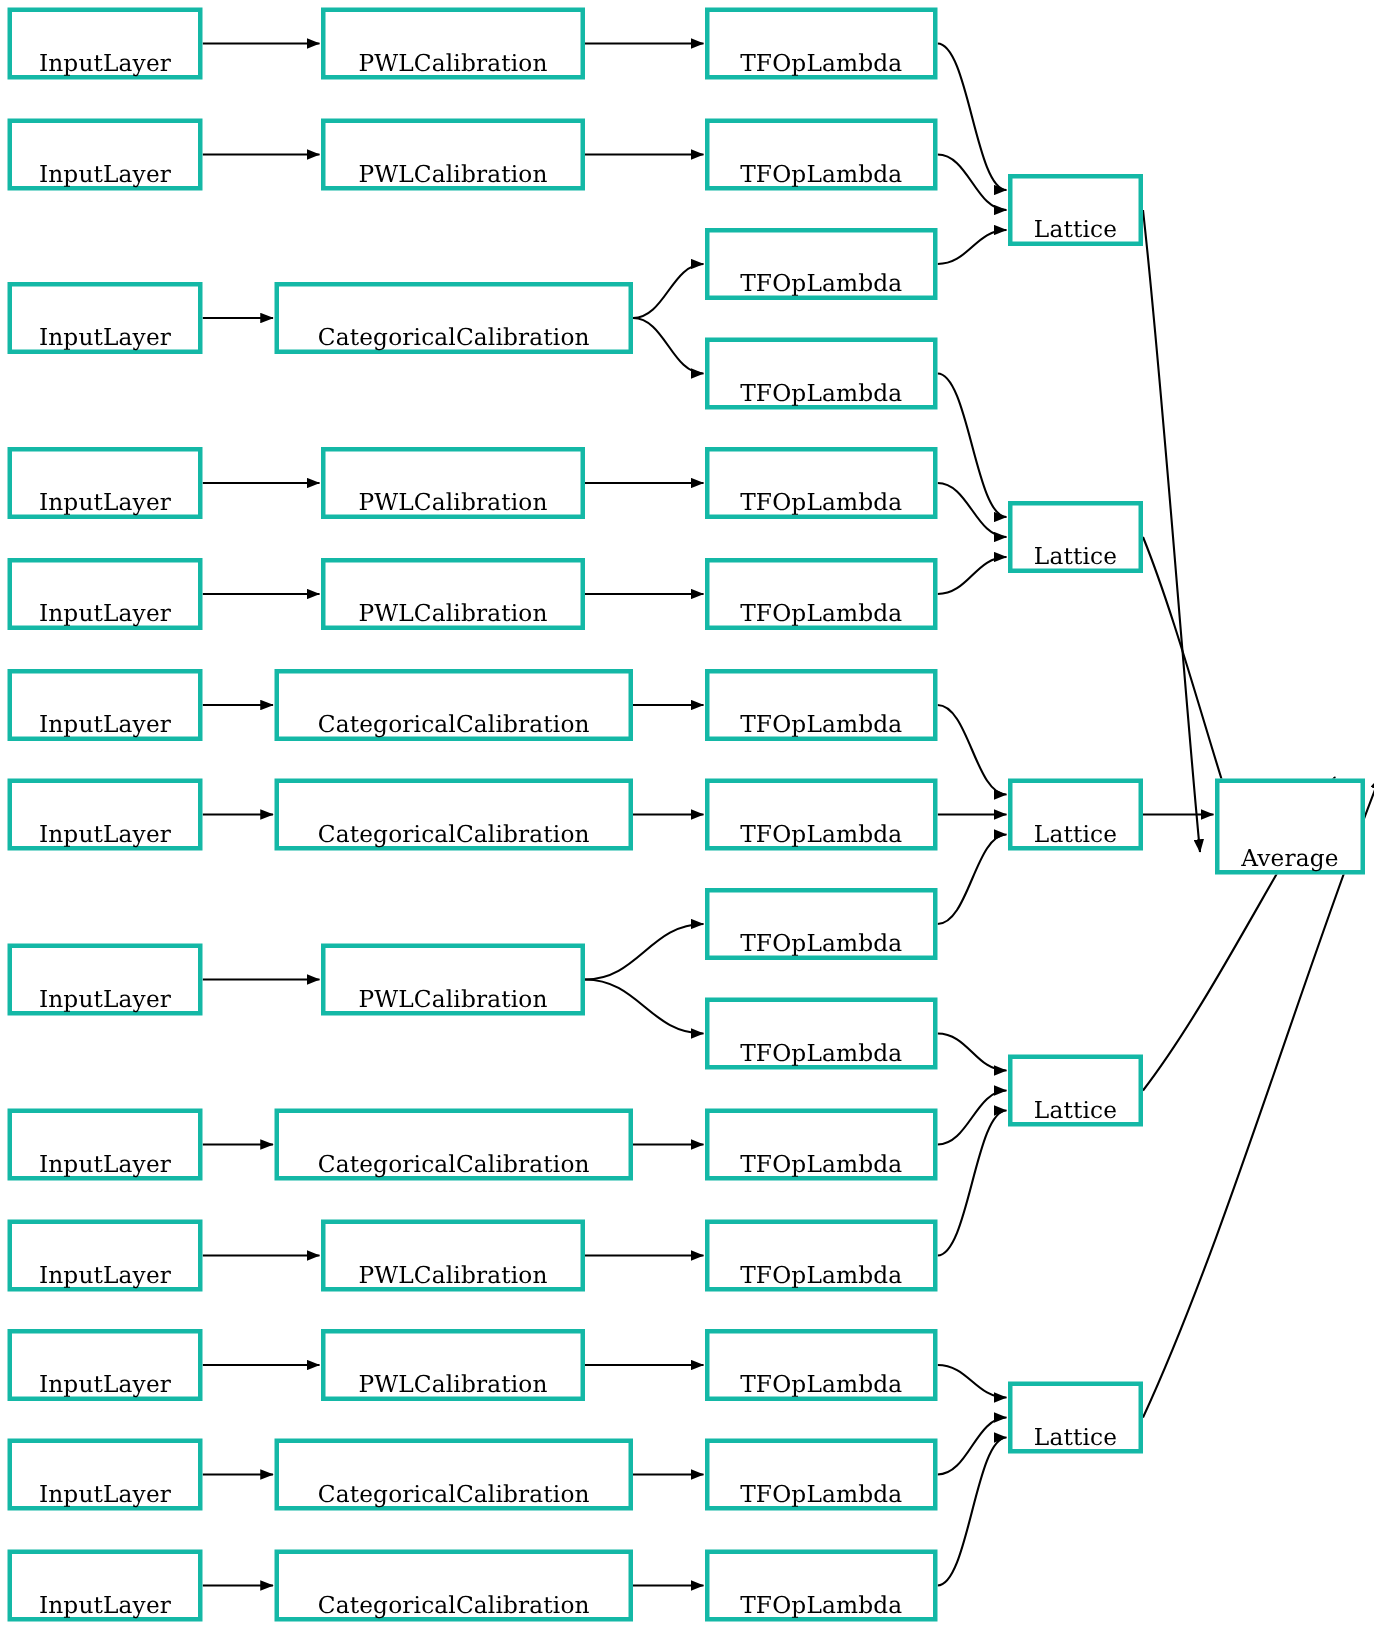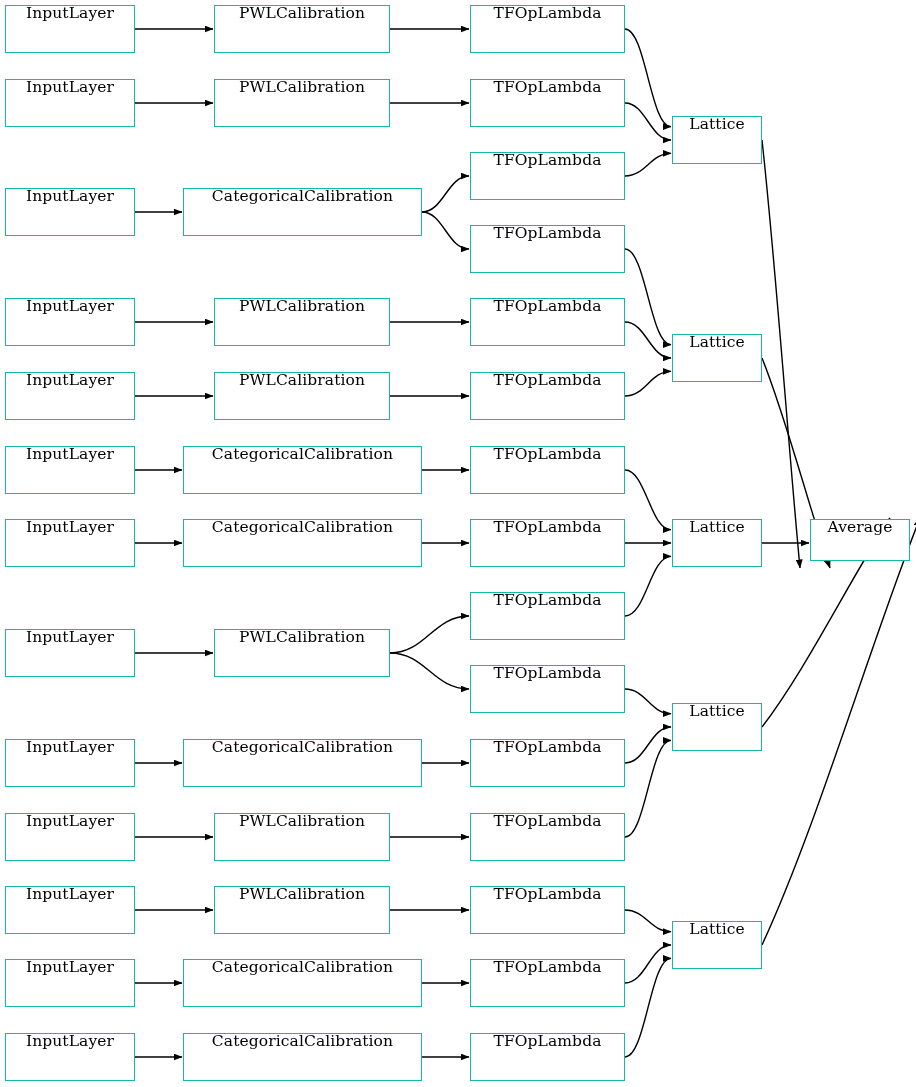--- a/index.html
+++ b/index.html
@@ -19,24 +19,24 @@
     position: absolute;
     left: 0;
     top: 0;
     width: 916px;
     height: 1087px;
     pointer-events: none;
   }
   .node {
     position: absolute;
     box-sizing: border-box;
-    border: 1px solid #14b8a6;
+    border: 3px solid #14b8a6;
     background: #ffffff;
     display: flex;
-    align-items: flex-start;
+    align-items: flex-end;
     justify-content: center;
     font-size: 15.5px;
     color: #000000;
     letter-spacing: 0.1px;
     white-space: nowrap;
     line-height: 1;
   }
   .node-label {
     pointer-events: none;
   }
@@ -234,17 +234,17 @@
       </div>
       <div class="node" style="left: 672px; top: 519px; width: 90px; height: 48px;">
         <span class="node-label">Lattice</span>
       </div>
       <div class="node" style="left: 672px; top: 703px; width: 90px; height: 48px;">
         <span class="node-label">Lattice</span>
       </div>
       <div class="node" style="left: 672px; top: 921px; width: 90px; height: 48px;">
         <span class="node-label">Lattice</span>
       </div>
-      <div class="node" style="left: 810px; top: 519px; width: 100px; height: 42px;">
+      <div class="node" style="left: 810px; top: 519px; width: 100px; height: 64px;">
         <span class="node-label">Average</span>
       </div>
     </div>
 </div>
 
 </body></html>

